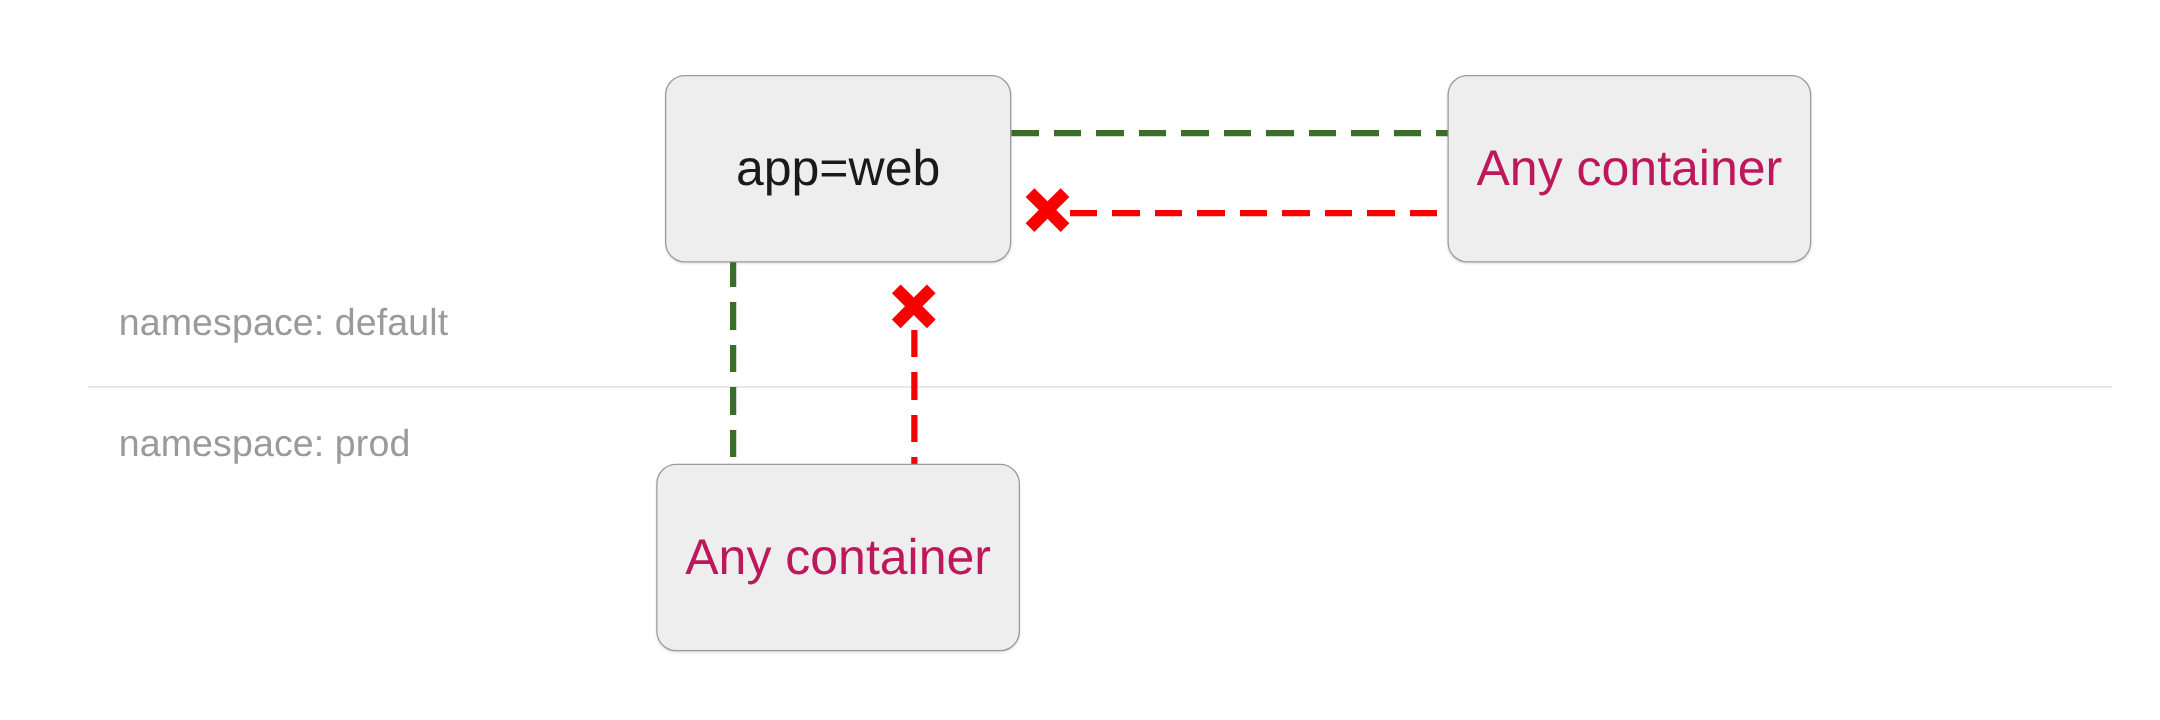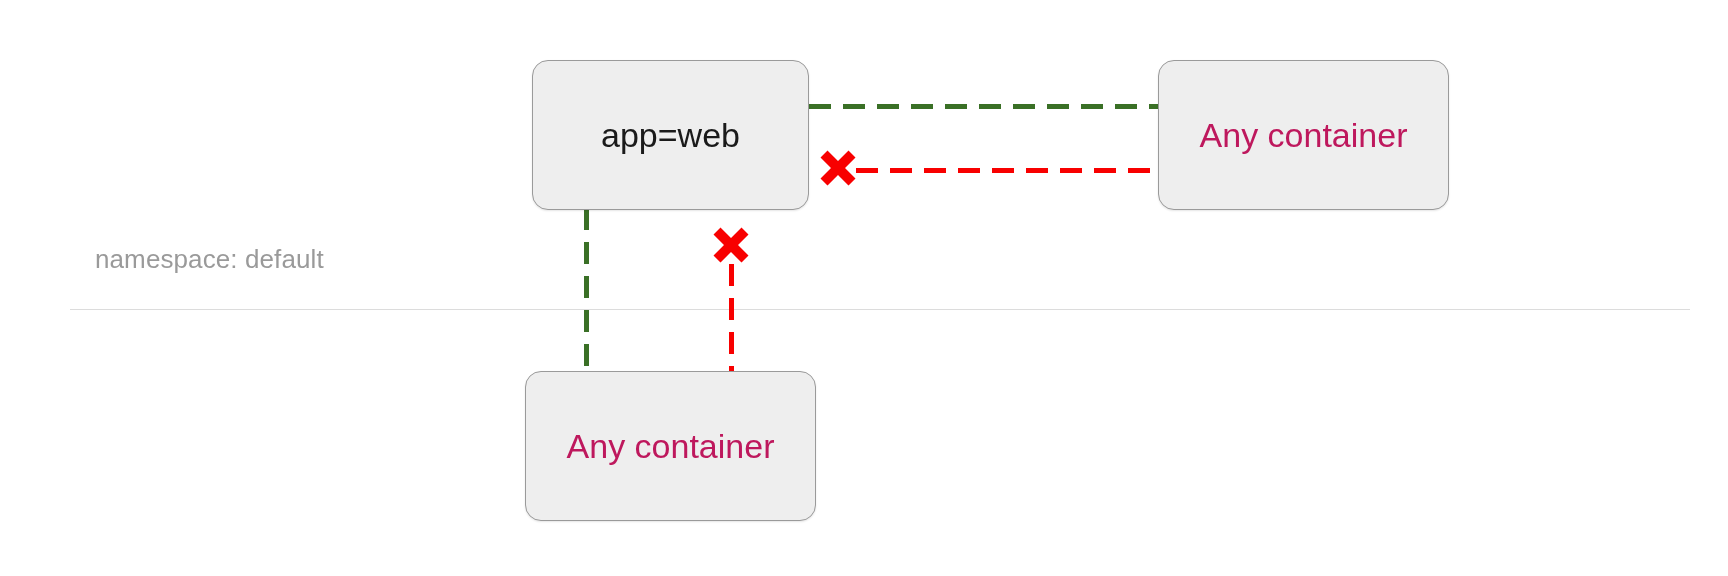--- a/index.html
+++ b/index.html
@@ -25,42 +25,42 @@
     top: 309px;
     width: 1620px;
     height: 1px;
     background: #dcdcdc;
   }
 
   
   .ns-label {
     position: absolute;
     color: #9a9a9a;
-    font-size: 26px;
+    font-size: 30px;
     line-height: 34px;
     white-space: nowrap;
     letter-spacing: 0.1px;
   }
   .ns-label-default { left: 95px; top: 242px; }
   .ns-label-prod    { left: 95px; top: 339px; }
 
   
   .node {
     position: absolute;
     box-sizing: border-box;
     background: #eeeeee;
     border: 1.6px solid #9a9a9a;
     border-radius: 16px;
     display: flex;
     align-items: center;
     justify-content: center;
     box-shadow: 0 1px 2px rgba(0,0,0,0.10);
   }
   .node-label {
-    font-size: 34px;
+    font-size: 40px;
     line-height: 38px;
     white-space: nowrap;
   }
   .node-selector .node-label { color: #1a1a1a; }
   .node-generic  .node-label { color: #be185d; }
 
   .node-app-web      { left: 532px; top: 60px;  width: 277px; height: 150px; }
   .node-right-any    { left: 1158px; top: 60px; width: 291px; height: 150px; }
   .node-bottom-any   { left: 525px;  top: 371px; width: 291px; height: 150px; }
 
@@ -109,20 +109,21 @@
   .deny-x-mid   { left: 709px; top: 223px; }
 </style>
 </head>
 <body>
 
 <div id="canvas">
 
   <div class="ns-divider"></div>
 
   <div class="ns-label ns-label-default">namespace: default</div>
+  <div class="ns-label ns-label-prod">namespace: prod</div>
 
   <div class="edge edge-h edge-allow edge-top-h"></div>
 
   <div class="edge edge-h edge-deny edge-right-h"></div>
 
   <div class="edge edge-v edge-allow edge-left-v"></div>
 
   <div class="edge edge-v edge-deny edge-mid-v"></div>
 
   <div class="deny-mark deny-x-right">

